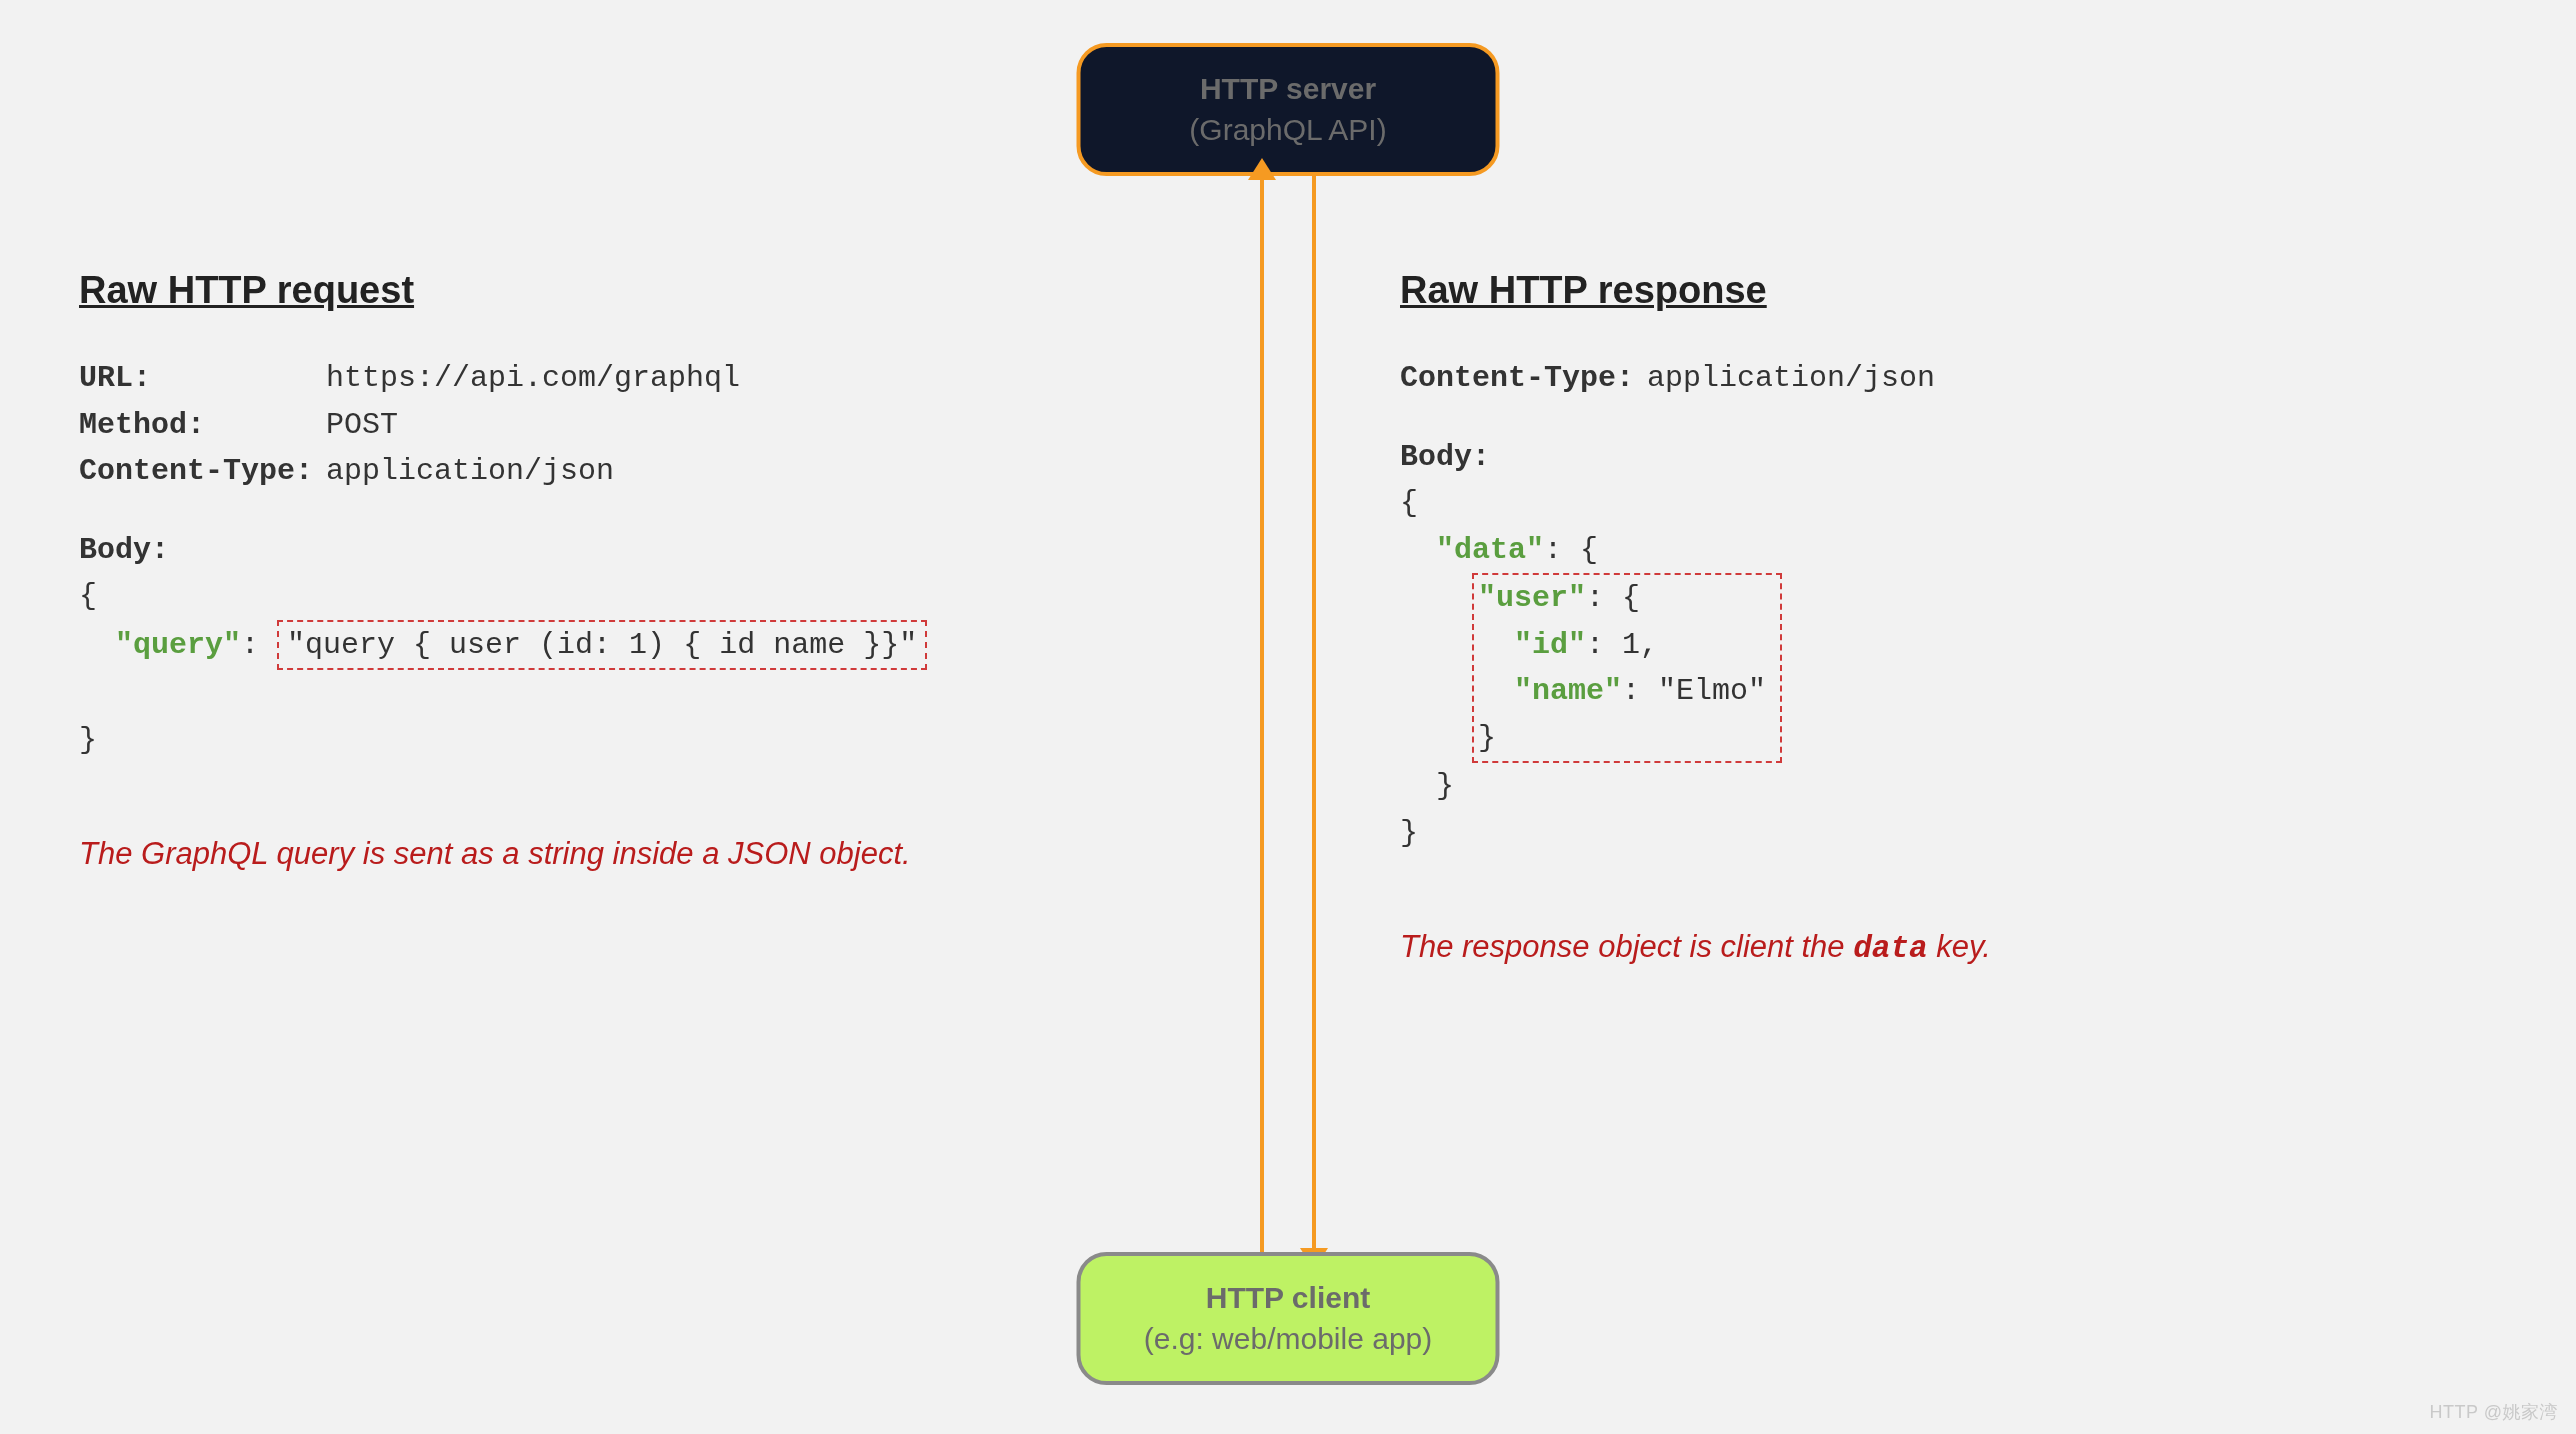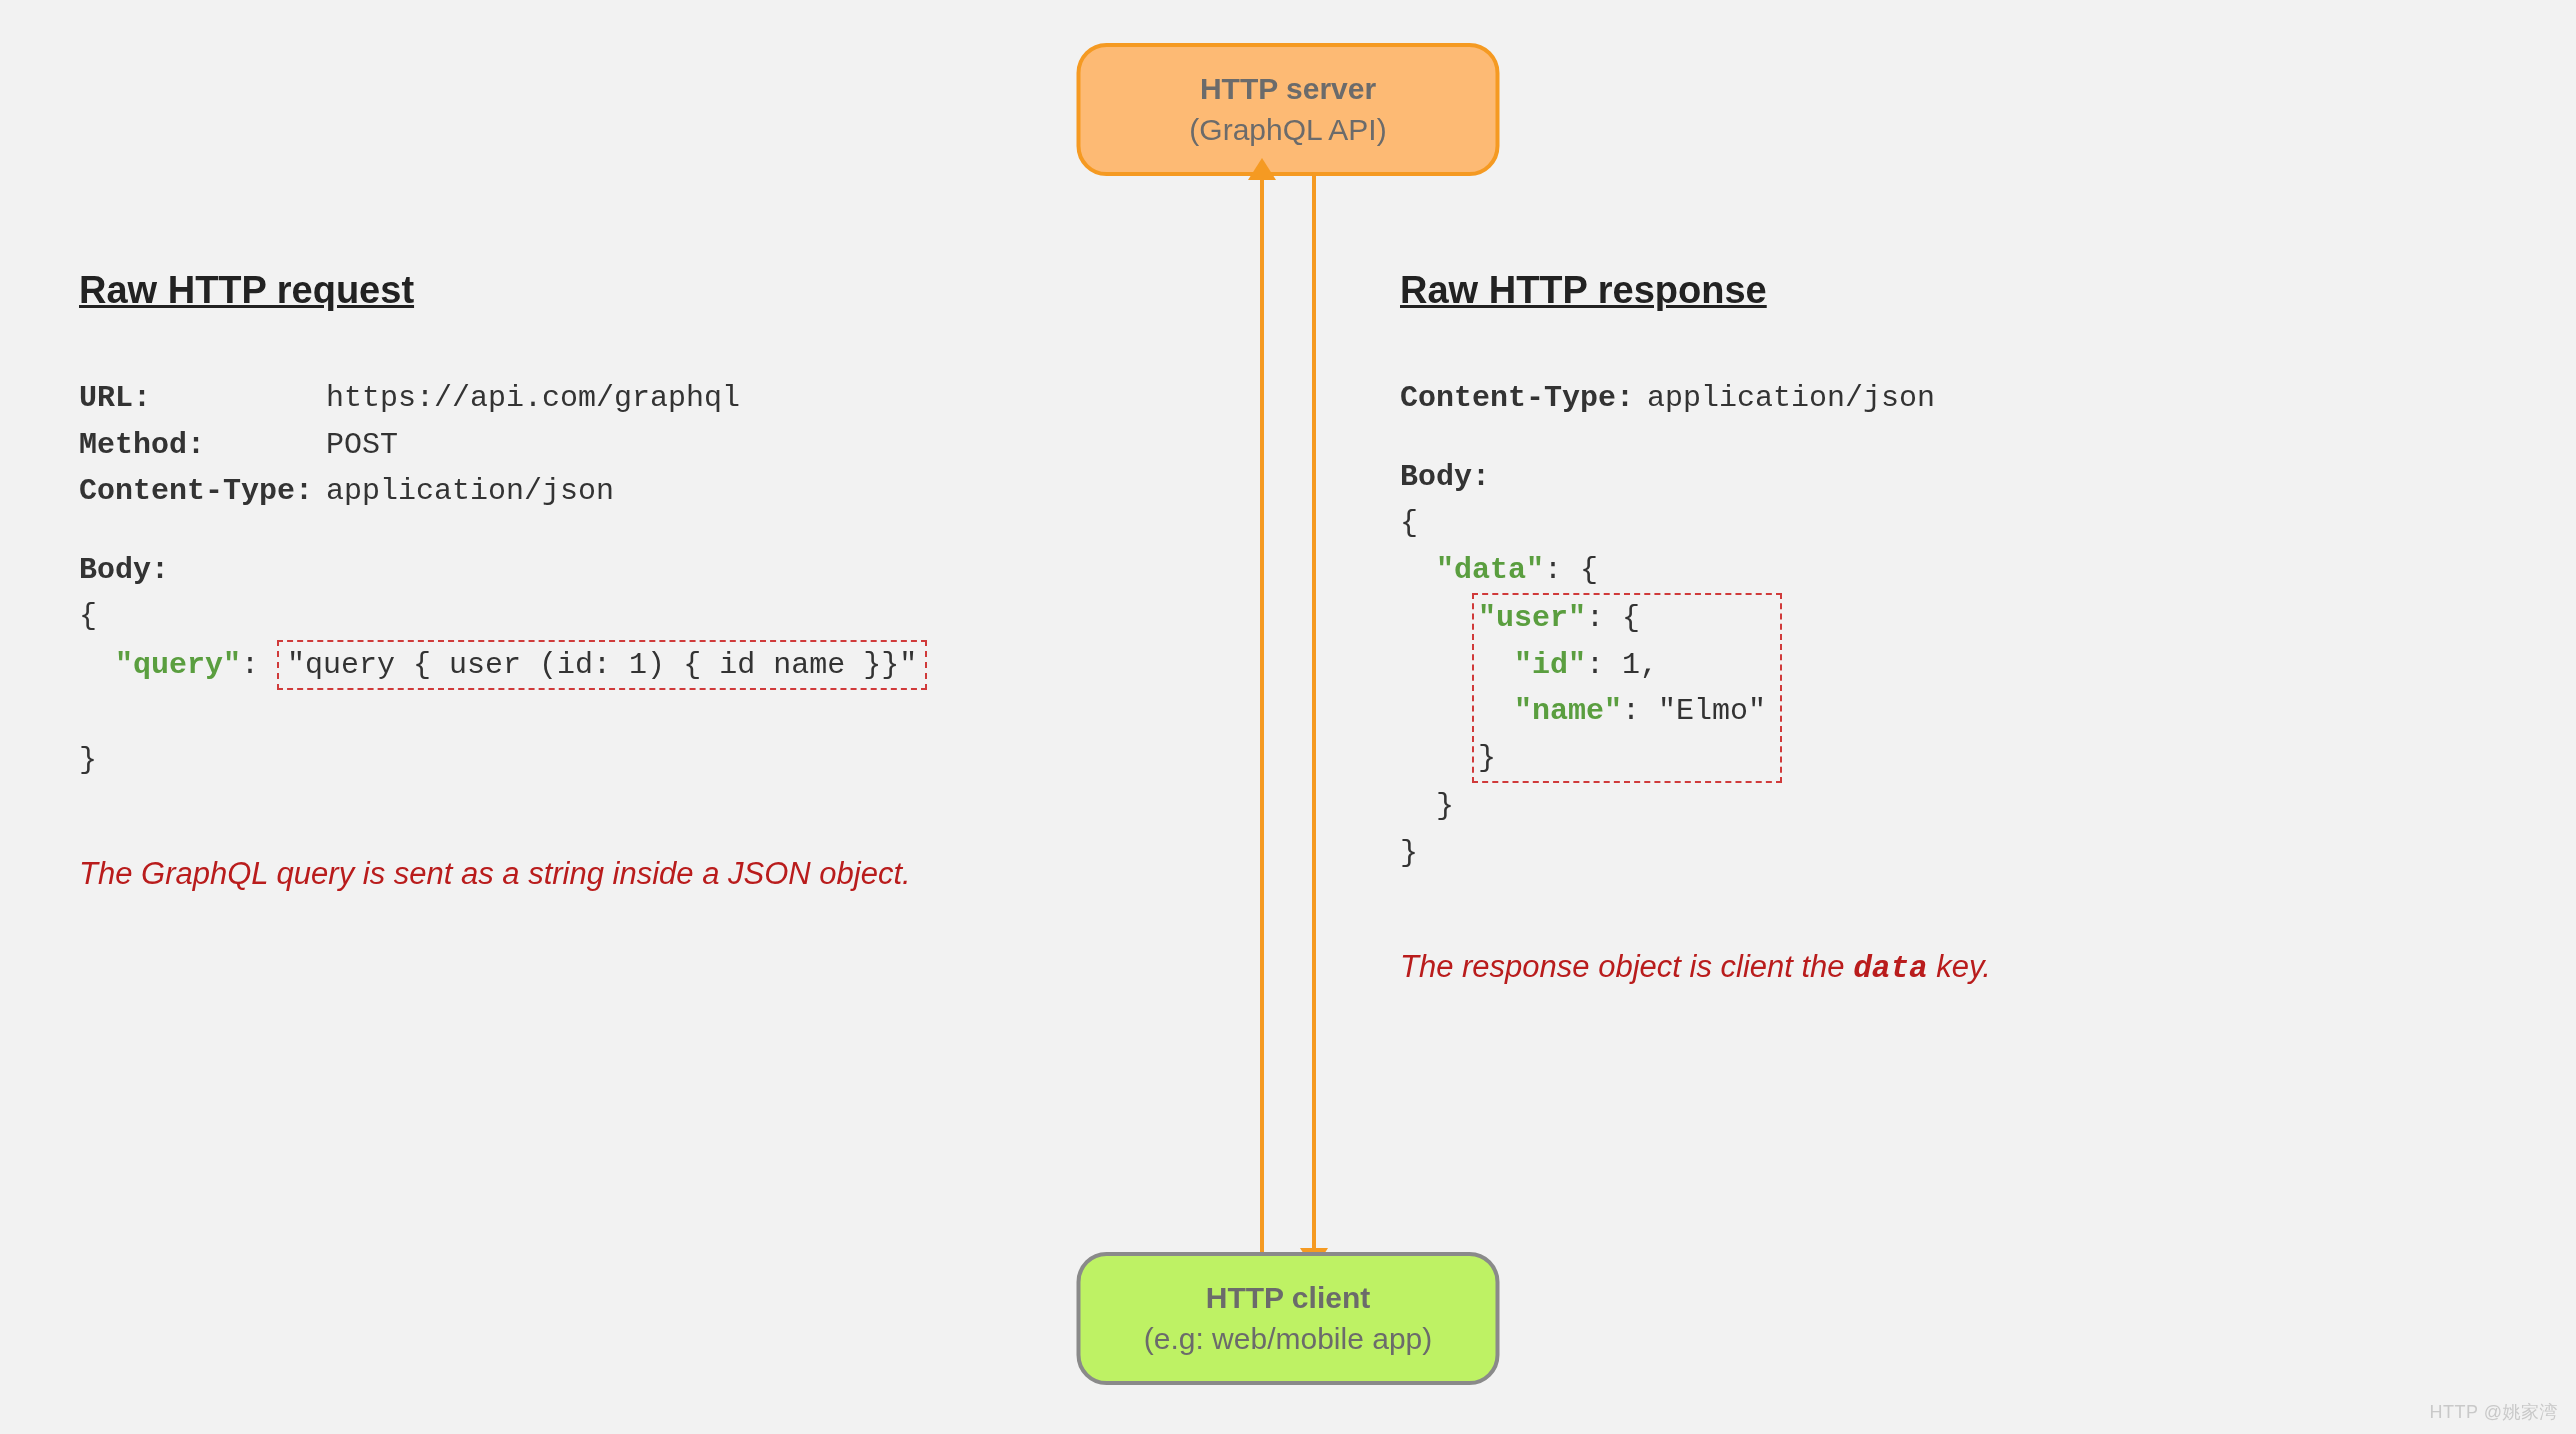--- a/index.html
+++ b/index.html
@@ -16,21 +16,21 @@
   .bold { font-weight: 700; }
   .green { color: #5a9e3f; font-weight: 700; }
 
   
   .server-box {
     position: absolute;
     left: 50%; transform: translateX(-50%);
     top: 43px;
     width: 423px;
     padding: 22px 36px;
-    background: #fdba74;
+    background: #0f172a;
     border: 4px solid #f59a22;
     border-radius: 30px;
     text-align: center;
     color: #6b6b6b;
     font-size: 30px;
     line-height: 1.35;
   }
 
   
   .client-box {
@@ -72,21 +72,21 @@
     top: 269px;
     width: 1047px;
   }
   .col-left  { left: 79px; }
   .col-right { left: 1400px; }
 
   .heading {
     font-size: 38px;
     font-weight: 700;
     text-decoration: underline;
-    margin-bottom: 63px;
+    margin-bottom: 43px;
     color: #222;
   }
 
   .kv-row { font-size: 30px; line-height: 1.55; }
   .kv-key { display: inline-block; width: 247px; }
 
   .body-block { font-size: 30px; line-height: 1.55; margin-top: 32px; white-space: pre; }
 
   .dashed-red {
     border: 2px dashed #d03a3a;

